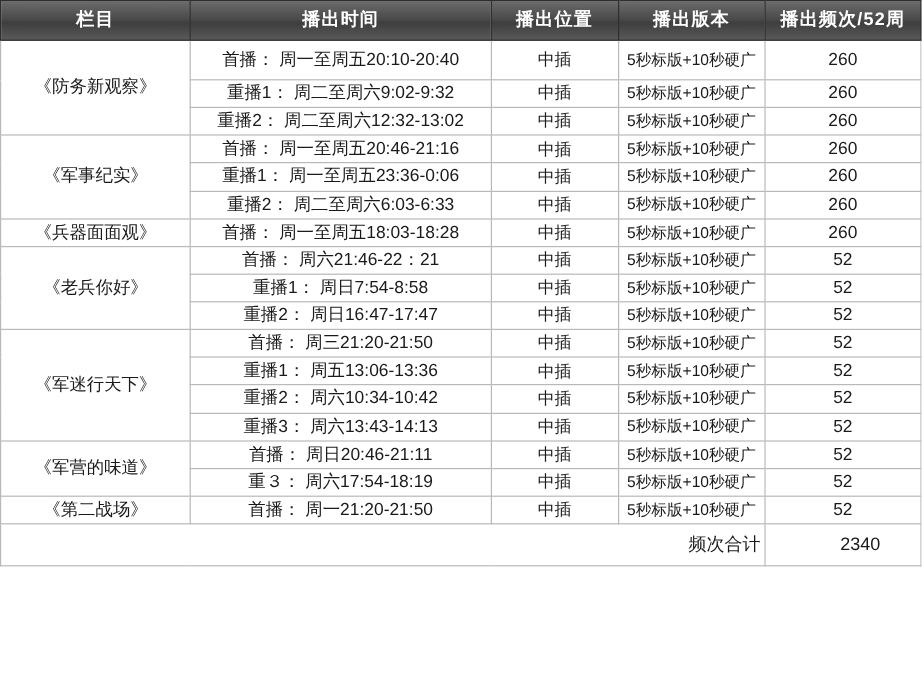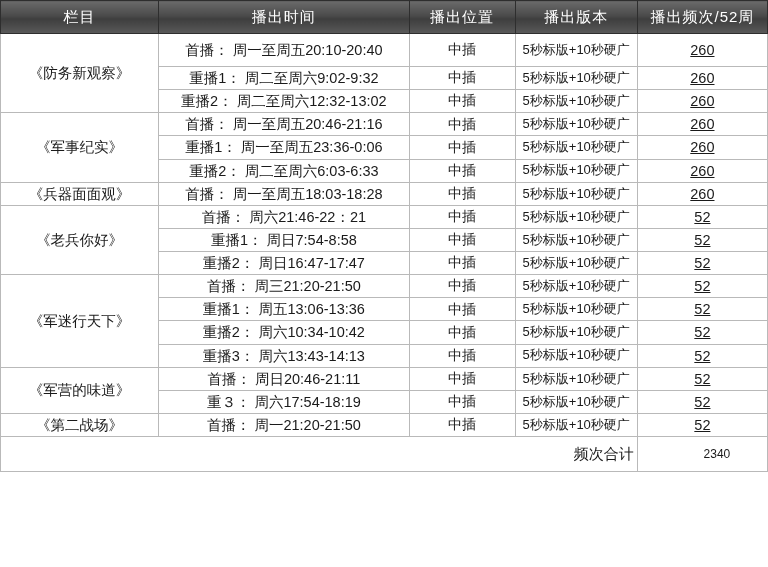--- a/index.html
+++ b/index.html
@@ -24,21 +24,21 @@
     text-align: center;
     vertical-align: middle;
     color: #1a1a1a;
     padding: 2px 3px;
     line-height: 1.25;
     word-break: break-all;
   }
   table.schedule thead th {
     background: linear-gradient(to bottom, #6a6a6a 0%, #4a4a4a 45%, #3e3e3e 55%, #5a5a5a 100%);
     color: #ffffff;
-    font-weight: normal;
+    font-weight: bold;
     font-size: 15px;
     height: 28px;
     border: 1px solid #2e2e2e;
     letter-spacing: 1px;
   }
   col.c-program { width: 158px; }
   col.c-time    { width: 250px; }
   col.c-place   { width: 106px; }
   col.c-version { width: 122px; }
   col.c-freq    { width: 130px; }
@@ -53,29 +53,28 @@
   }
   td.place {
     font-size: 14px;
   }
   td.version {
     font-size: 13px;
     line-height: 1.3;
   }
   td.freq {
     font-size: 14.5px;
-    text-decoration: underline;
   }
   tr.total td.total-label {
     font-size: 15px;
     height: 30px;
     text-align: right;
   }
   tr.total td.total-value {
-    font-size: 12px;
+    font-size: 15px;
     padding-left: 32px;
   }
   .row-tall td { height: 28px; }
 </style>
 </head>
 <body>
 
 <table class="schedule">
   <colgroup>
     <col class="c-program">

